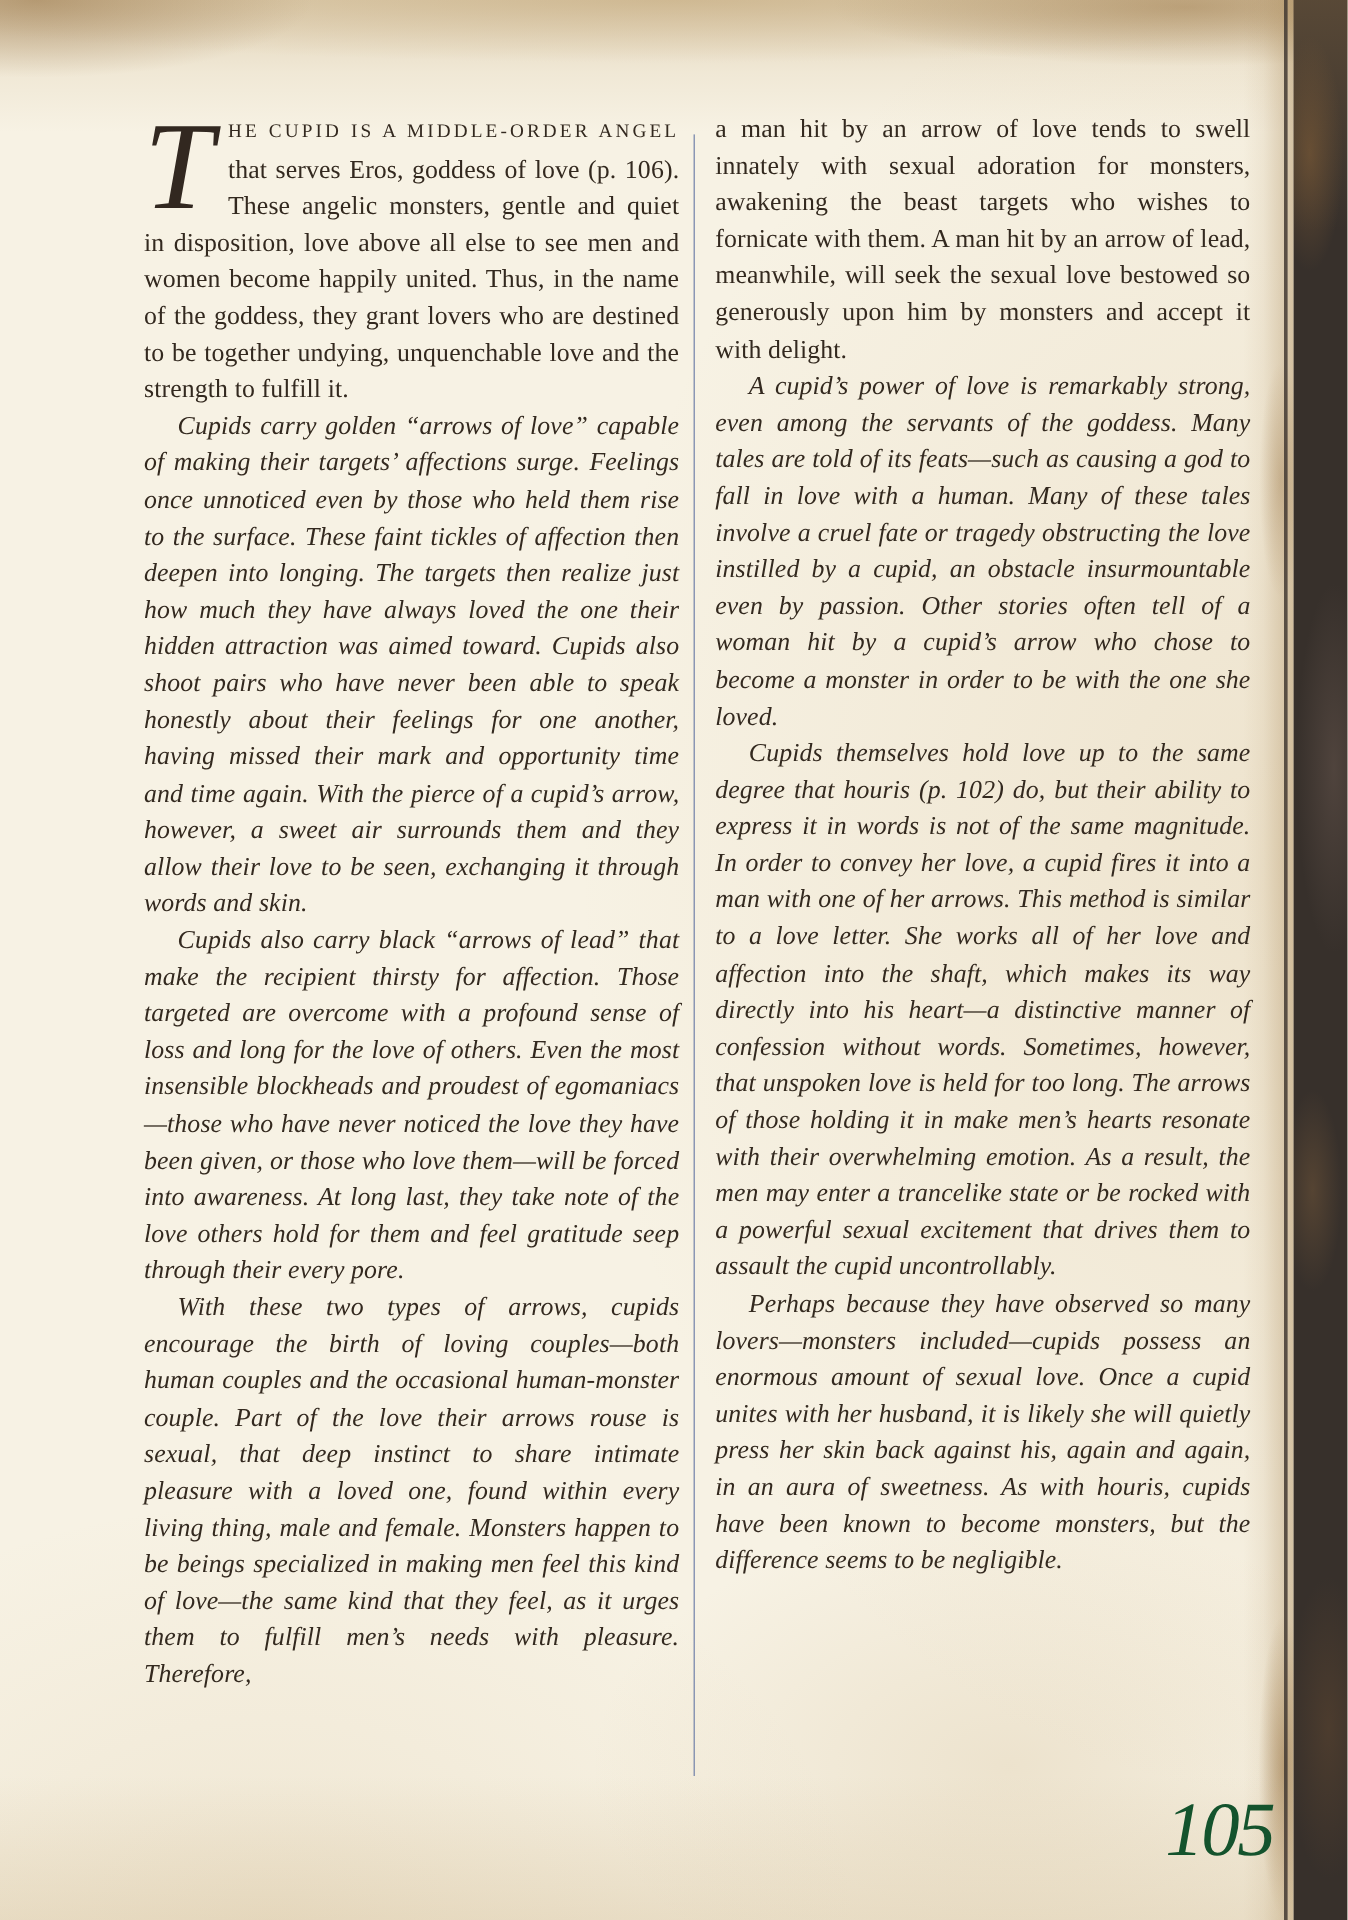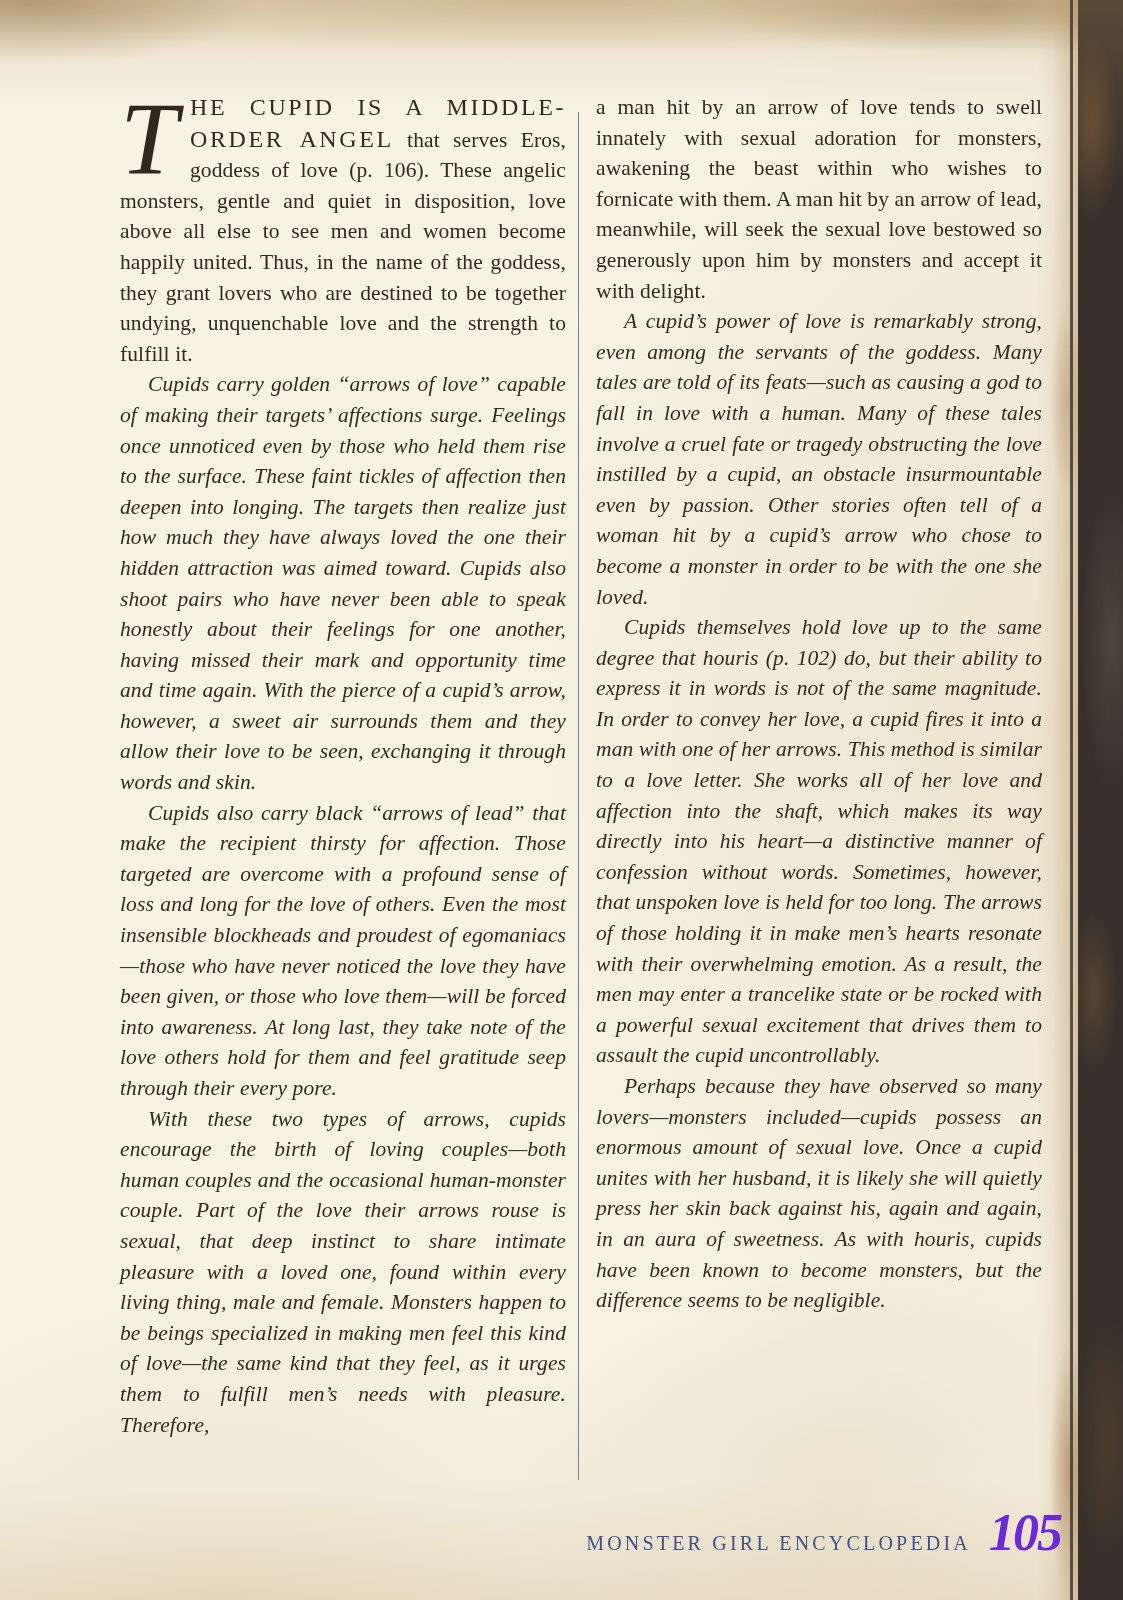--- a/index.html
+++ b/index.html
@@ -69,35 +69,35 @@
     background:#7180a8;
   }
   .dropcap{
     float:left;
     font-style:italic;
     font-size:104px;line-height:82px;
     margin:6px 12px 0 0;
     color:#322820;
   }
   .lead-caps{
-    font-size:24px;
+    font-size:16px;
     letter-spacing:2.6px;
   }
   
   .footer{
     position:absolute;right:62px;bottom:38px;
     display:flex;align-items:baseline;gap:18px;
   }
   .book-title{
     font-size:20px;letter-spacing:3.2px;
     color:#3f518e;
   }
   .page-number{
-    font-size:52px;font-style:italic;font-weight:bold;
-    color:#6d28d9;letter-spacing:-2px;
+    font-size:64px;font-style:italic;font-weight:normal;
+    color:#14532d;letter-spacing:-2px;
   }
 </style>
 </head>
 <body>
 
 <div class="page">
 
   <div class="paper-tone"></div>
   <div class="stain-top"></div>
   <div class="stain-right"></div>
@@ -110,24 +110,23 @@
   <div class="col col-left">
     <p>
       <span class="dropcap">T</span><span class="lead-caps">HE CUPID IS A MIDDLE-ORDER ANGEL</span><span> that serves Eros, goddess of love (p. 106). These angelic monsters, gentle and quiet in disposition, love above all else to see men and women become happily united. Thus, in the name of the goddess, they grant lovers who are destined to be together undying, unquenchable love and the strength to fulfill it.</span>
     </p>
     <p class="indent">Cupids carry golden “arrows of love” capable of making their targets’ affections surge. Feelings once unnoticed even by those who held them rise to the surface. These faint tickles of affection then deepen into longing. The targets then realize just how much they have always loved the one their hidden attraction was aimed toward. Cupids also shoot pairs who have never been able to speak honestly about their feelings for one another, having missed their mark and opportunity time and time again. With the pierce of a cupid’s arrow, however, a sweet air surrounds them and they allow their love to be seen, exchanging it through words and skin.</p>
     <p class="indent">Cupids also carry black “arrows of lead” that make the recipient thirsty for affection. Those targeted are overcome with a profound sense of loss and long for the love of others. Even the most insensible blockheads and proudest of egomaniacs—those who have never noticed the love they have been given, or those who love them—will be forced into awareness. At long last, they take note of the love others hold for them and feel gratitude seep through their every pore.</p>
     <p class="indent">With these two types of arrows, cupids encourage the birth of loving couples—both human couples and the occasional human-monster couple. Part of the love their arrows rouse is sexual, that deep instinct to share intimate pleasure with a loved one, found within every living thing, male and female. Monsters happen to be beings specialized in making men feel this kind of love—the same kind that they feel, as it urges them to fulfill men’s needs with pleasure. Therefore,</p>
   </div>
 
   <div class="col col-right">
-    <p>a man hit by an arrow of love tends to swell innately with sexual adoration for monsters, awakening the beast within who wishes to fornicate with them. A man hit by an arrow of lead, meanwhile, will seek the sexual love bestowed so generously upon him by monsters and accept it with delight.</p>
+    <p>a man hit by an arrow of love tends to swell innately with sexual adoration for monsters, awakening the beast targets who wishes to fornicate with them. A man hit by an arrow of lead, meanwhile, will seek the sexual love bestowed so generously upon him by monsters and accept it with delight.</p>
     <p class="indent">A cupid’s power of love is remarkably strong, even among the servants of the goddess. Many tales are told of its feats—such as causing a god to fall in love with a human. Many of these tales involve a cruel fate or tragedy obstructing the love instilled by a cupid, an obstacle insurmountable even by passion. Other stories often tell of a woman hit by a cupid’s arrow who chose to become a monster in order to be with the one she loved.</p>
     <p class="indent">Cupids themselves hold love up to the same degree that houris (p. 102) do, but their ability to express it in words is not of the same magnitude. In order to convey her love, a cupid fires it into a man with one of her arrows. This method is similar to a love letter. She works all of her love and affection into the shaft, which makes its way directly into his heart—a distinctive manner of confession without words. Sometimes, however, that unspoken love is held for too long. The arrows of those holding it in make men’s hearts resonate with their overwhelming emotion. As a result, the men may enter a trancelike state or be rocked with a powerful sexual excitement that drives them to assault the cupid uncontrollably.</p>
     <p class="indent">Perhaps because they have observed so many lovers—monsters included—cupids possess an enormous amount of sexual love. Once a cupid unites with her husband, it is likely she will quietly press her skin back against his, again and again, in an aura of sweetness. As with houris, cupids have been known to become monsters, but the difference seems to be negligible.</p>
   </div>
 
   <div class="footer">
-    <span class="book-title">MONSTER GIRL ENCYCLOPEDIA</span>
     <span class="page-number">105</span>
   </div>
 
 </div>
 
 </body></html>

